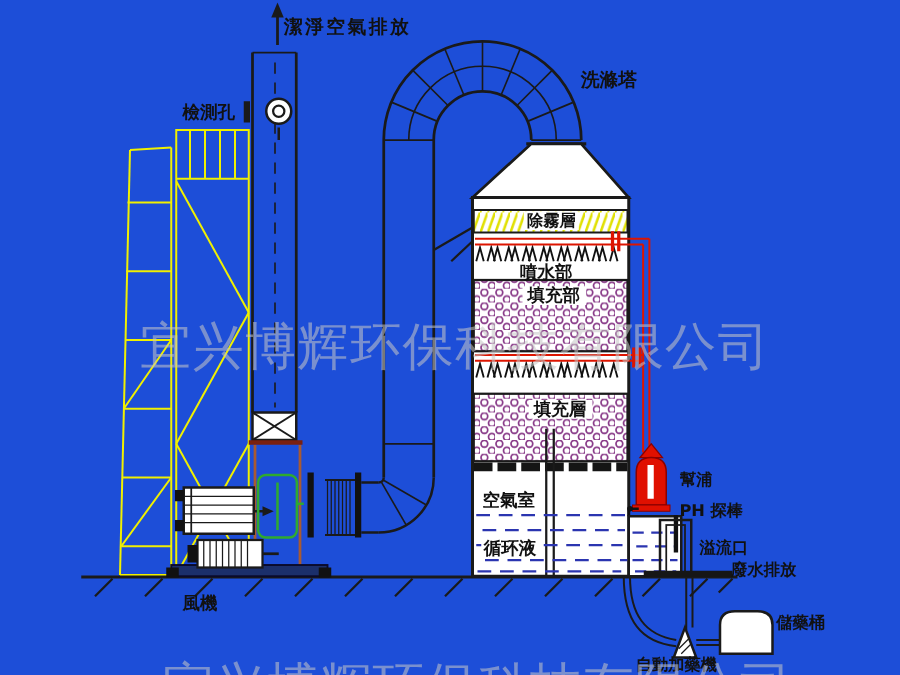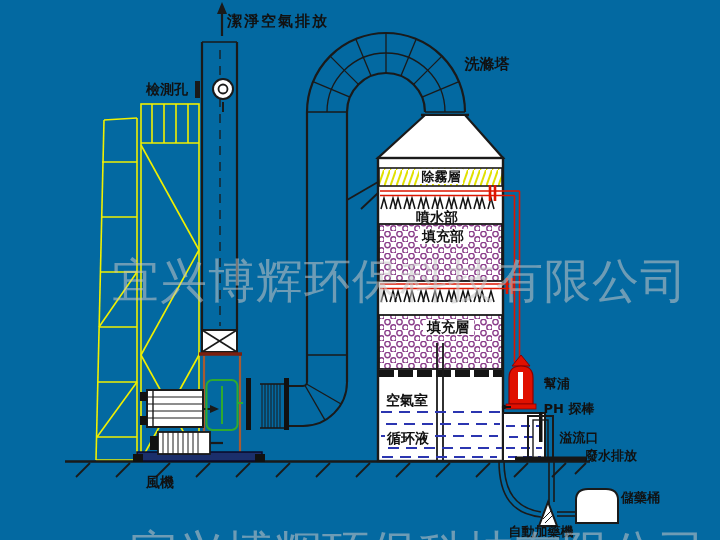--- a/index.html
+++ b/index.html
@@ -1,20 +1,20 @@
 <!DOCTYPE html>
 <html><head>
 <meta charset="utf-8">
 <style>
   html,body{margin:0;padding:0;background:#ffffff;}
-  #canvas{position:relative;width:720px;height:540px;background:#0369a1;overflow:hidden;
+  #canvas{position:relative;width:720px;height:540px;background:#1d4ed8;overflow:hidden;
           font-family:"Liberation Sans","DejaVu Sans",sans-serif;}
   #canvas svg{position:absolute;left:0;top:0;}
   .watermark{position:absolute;white-space:nowrap;color:#c6c6c6;opacity:.55;
-             font-size:47px;letter-spacing:1px;font-weight:400;pointer-events:none;z-index:5;
+             font-size:41px;letter-spacing:1px;font-weight:400;pointer-events:none;z-index:5;
              font-family:"DejaVu Sans","Liberation Sans",sans-serif;}
   .lbl{font-weight:bold;fill:#111;font-family:"DejaVu Sans","Liberation Sans",sans-serif;}
 </style>
 </head>
 <body>
 
 <div id="canvas">
 
   <svg width="720" height="540" viewBox="0 0 720 540">
     <defs>

